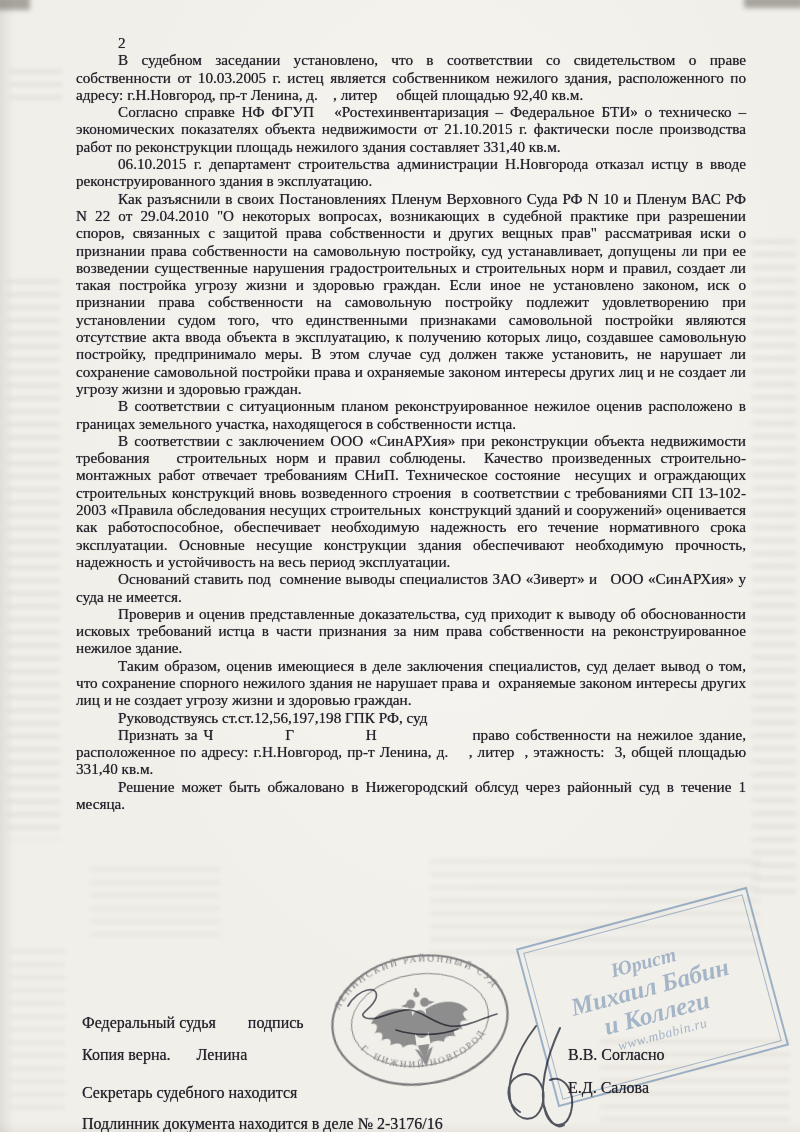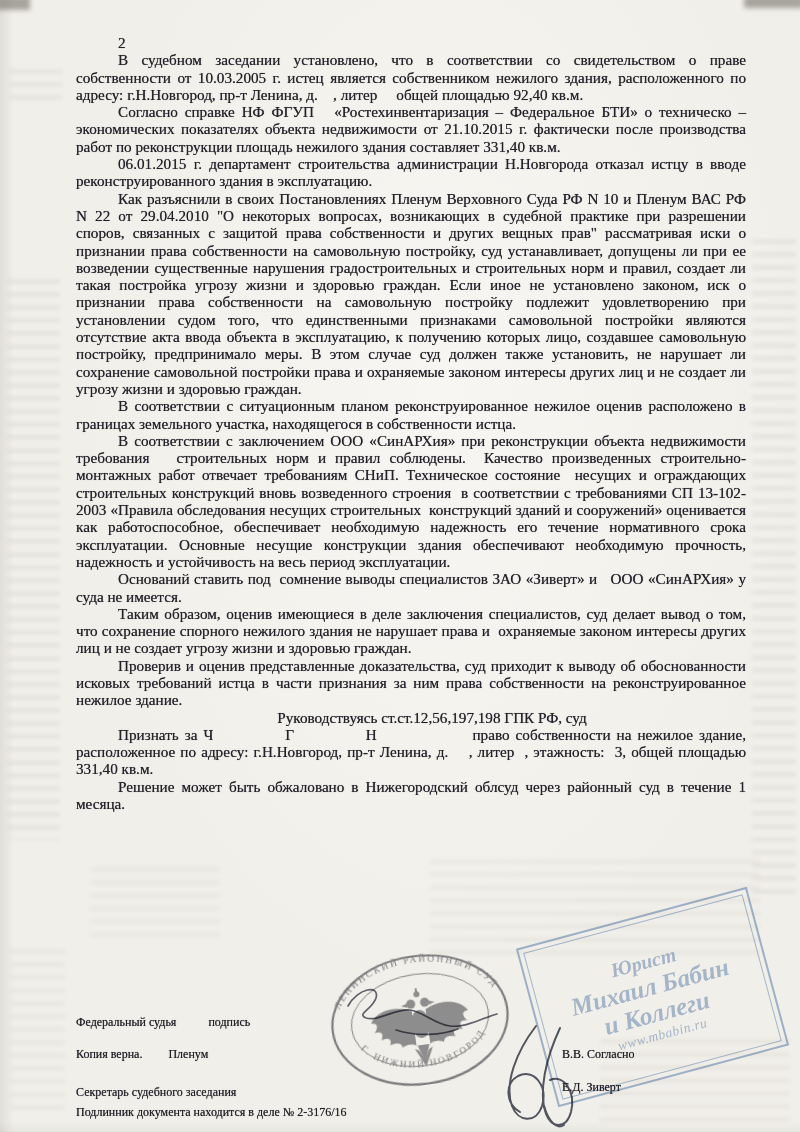--- a/index.html
+++ b/index.html
@@ -14,34 +14,34 @@
     color:#24232b;
   }
   
   .content{
     position:absolute;left:76px;right:54px;top:34px;
     font-size:15.2px;line-height:17.3px;
     text-shadow:0 0 .7px rgba(36,34,43,.75);
   }
   .pagenum{text-align:center;margin:0 0 15px 0;}
   .content p{margin:0;text-align:justify;text-indent:42px;}
-  p.no-justify{text-align:center;}
+  p.no-justify{text-align:left;}
   p.centered{text-align:center;text-indent:0;letter-spacing:1px;}
   
   .sigblock{
-    position:absolute;left:76px;right:54px;top:1014px;
-    font-size:12px;line-height:17.3px;
+    position:absolute;left:82px;right:54px;top:1014px;
+    font-size:16px;line-height:17.3px;
     text-shadow:0 0 .7px rgba(36,34,43,.75);
   }
   .sigrow{position:relative;white-space:nowrap;}
   .sigrow .gap-lg{display:inline-block;width:32px;}
   .sigrow .gap-md{display:inline-block;width:26px;}
   .row2{margin-top:15px;}
   .row3{margin-top:20px;}
-  .row4{margin-top:3px;}
+  .row4{margin-top:14px;}
   .sig-name{position:absolute;left:486px;top:0;}
   .sig-name.raised{top:-5px;}
   
   .wm{
     position:absolute;left:533px;top:915px;width:235px;height:160px;
     transform:rotate(-15deg);
     border:2px solid #9db6d6;
     color:#a7bcd8;
     mix-blend-mode:multiply;
     opacity:.92;
@@ -137,42 +137,42 @@
       <path d="M536,1026 C516,1052 504,1084 512,1106 C518,1122 536,1124 542,1106 C548,1086 534,1068 518,1076 C504,1084 506,1104 520,1112"></path>
       <path d="M560,1028 C546,1058 538,1092 546,1114 C551,1128 566,1130 571,1112 C576,1092 564,1074 550,1080"></path>
       <path d="M544,1106 C548,1120 556,1130 564,1125"></path>
     </g>
   </svg>
 
   <div class="content">
     <p class="pagenum">2</p>
     <p>В судебном заседании установлено, что в соответствии со свидетельством о праве собственности от 10.03.2005 г. истец является собственником нежилого здания, расположенного по адресу: г.Н.Новгород, пр-т Ленина, д.&nbsp;&nbsp;&nbsp;&nbsp;, литер&nbsp;&nbsp;&nbsp;&nbsp; общей площадью 92,40 кв.м.</p>
     <p>Согласно справке НФ ФГУП&nbsp;&nbsp; «Ростехинвентаризация – Федеральное БТИ» о техническо – экономических показателях объекта недвижимости от 21.10.2015 г. фактически после производства работ по реконструкции площадь нежилого здания составляет 331,40 кв.м.</p>
-    <p>06.01.2015 г. департамент строительства администрации Н.Новгорода отказал истцу в вводе реконструированного здания в эксплуатацию.</p>
+    <p>06.10.2015 г. департамент строительства администрации Н.Новгорода отказал истцу в вводе реконструированного здания в эксплуатацию.</p>
     <p>Как разъяснили в своих Постановлениях Пленум Верховного Суда РФ N 10 и Пленум ВАС РФ N 22 от 29.04.2010 "О некоторых вопросах, возникающих в судебной практике при разрешении споров, связанных с защитой права собственности и других вещных прав" рассматривая иски о признании права собственности на самовольную постройку, суд устанавливает, допущены ли при ее возведении существенные нарушения градостроительных и строительных норм и правил, создает ли такая постройка угрозу жизни и здоровью граждан. Если иное не установлено законом, иск о признании права собственности на самовольную постройку подлежит удовлетворению при установлении судом того, что единственными признаками самовольной постройки являются отсутствие акта ввода объекта в эксплуатацию, к получению которых лицо, создавшее самовольную постройку, предпринимало меры. В этом случае суд должен также установить, не нарушает ли сохранение самовольной постройки права и охраняемые законом интересы других лиц и не создает ли угрозу жизни и здоровью граждан.</p>
     <p>В соответствии с ситуационным планом реконструированное нежилое оценив расположено в границах земельного участка, находящегося в собственности истца.</p>
     <p>В соответствии с заключением ООО «СинАРХия» при реконструкции объекта недвижимости требования&nbsp;&nbsp; строительных норм и правил соблюдены.&nbsp; Качество произведенных строительно-монтажных работ отвечает требованиям СНиП. Техническое состояние&nbsp; несущих и ограждающих строительных конструкций вновь возведенного строения&nbsp; в соответствии с требованиями СП 13-102-2003 «Правила обследования несущих строительных&nbsp; конструкций зданий и сооружений» оценивается как работоспособное, обеспечивает необходимую надежность его течение нормативного срока эксплуатации. Основные несущие конструкции здания обеспечивают необходимую прочность, надежность и устойчивость на весь период эксплуатации.</p>
     <p>Оснований ставить под&nbsp; сомнение выводы специалистов ЗАО «Зиверт» и&nbsp;&nbsp; ООО «СинАРХия» у суда не имеется.</p>
+    <p>Проверив и оценив представленные доказательства, суд приходит к выводу об обоснованности исковых требований истца в части признания за ним права собственности на реконструированное нежилое здание.</p>
     <p>Таким образом, оценив имеющиеся в деле заключения специалистов, суд делает вывод о том, что сохранение спорного нежилого здания не нарушает права и&nbsp; охраняемые законом интересы других лиц и не создает угрозу жизни и здоровью граждан.</p>
-    <p>Проверив и оценив представленные доказательства, суд приходит к выводу об обоснованности исковых требований истца в части признания за ним права собственности на реконструированное нежилое здание.</p>
     <p class="no-justify">Руководствуясь ст.ст.12,56,197,198 ГПК РФ, суд</p>
     <p>Признать за Ч&nbsp;&nbsp;&nbsp;&nbsp;&nbsp;&nbsp;&nbsp;&nbsp;&nbsp;&nbsp;&nbsp;&nbsp;Г&nbsp;&nbsp;&nbsp;&nbsp;&nbsp;&nbsp;&nbsp;&nbsp;&nbsp;&nbsp;&nbsp;&nbsp;Н&nbsp;&nbsp;&nbsp;&nbsp;&nbsp;&nbsp;&nbsp;&nbsp;&nbsp;&nbsp;&nbsp;&nbsp;&nbsp;&nbsp;&nbsp;&nbsp;право собственности на нежилое здание, расположенное по адресу: г.Н.Новгород, пр-т Ленина, д.&nbsp;&nbsp;&nbsp;&nbsp;, литер&nbsp;&nbsp;, этажность:&nbsp; 3, общей площадью 331,40 кв.м.</p>
     <p>Решение может быть обжаловано в Нижегородский облсуд через районный суд в течение 1 месяца.</p>
   </div>
 
   <div class="sigblock">
     <div class="sigrow">
       <span>Федеральный судья</span><span class="gap-lg"></span><span>подпись</span>
     </div>
     <div class="sigrow row2">
-      <span>Копия верна.</span><span class="gap-md"></span><span>Пленум</span>
+      <span>Копия верна.</span><span class="gap-md"></span><span>Ленина</span>
       <span class="sig-name">В.В. Согласно</span>
     </div>
     <div class="sigrow row3">
-      <span>Секретарь судебного заседания</span>
-      <span class="sig-name raised">Е.Д. Зиверт</span>
+      <span>Секретарь судебного находится</span>
+      <span class="sig-name raised">Е.Д. Салова</span>
     </div>
     <div class="sigrow row4">
       <span>Подлинник документа находится в деле № 2-3176/16</span>
     </div>
   </div>
 
 </div>
 
 </body></html>

